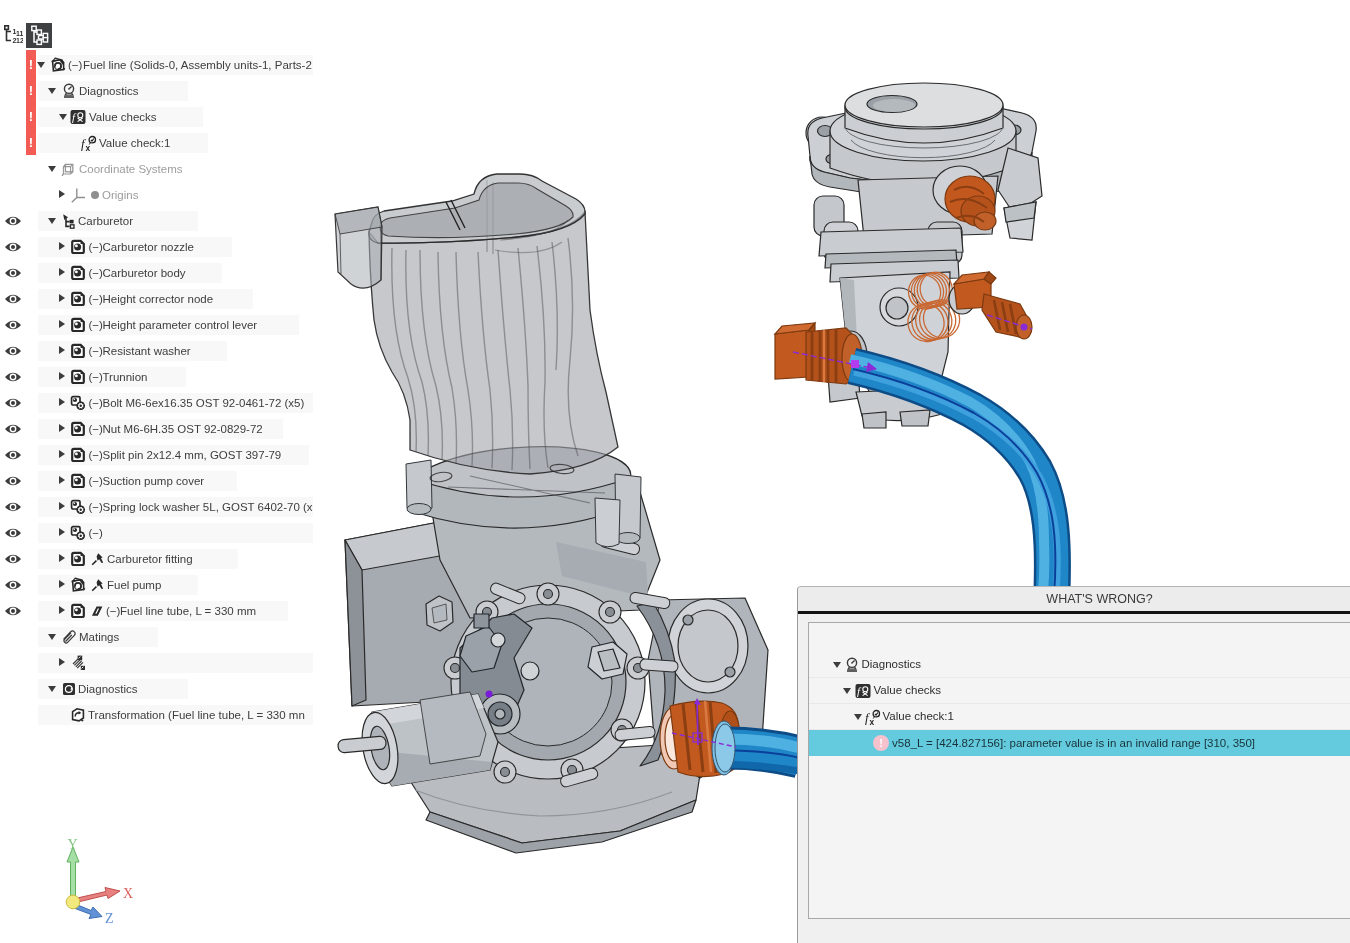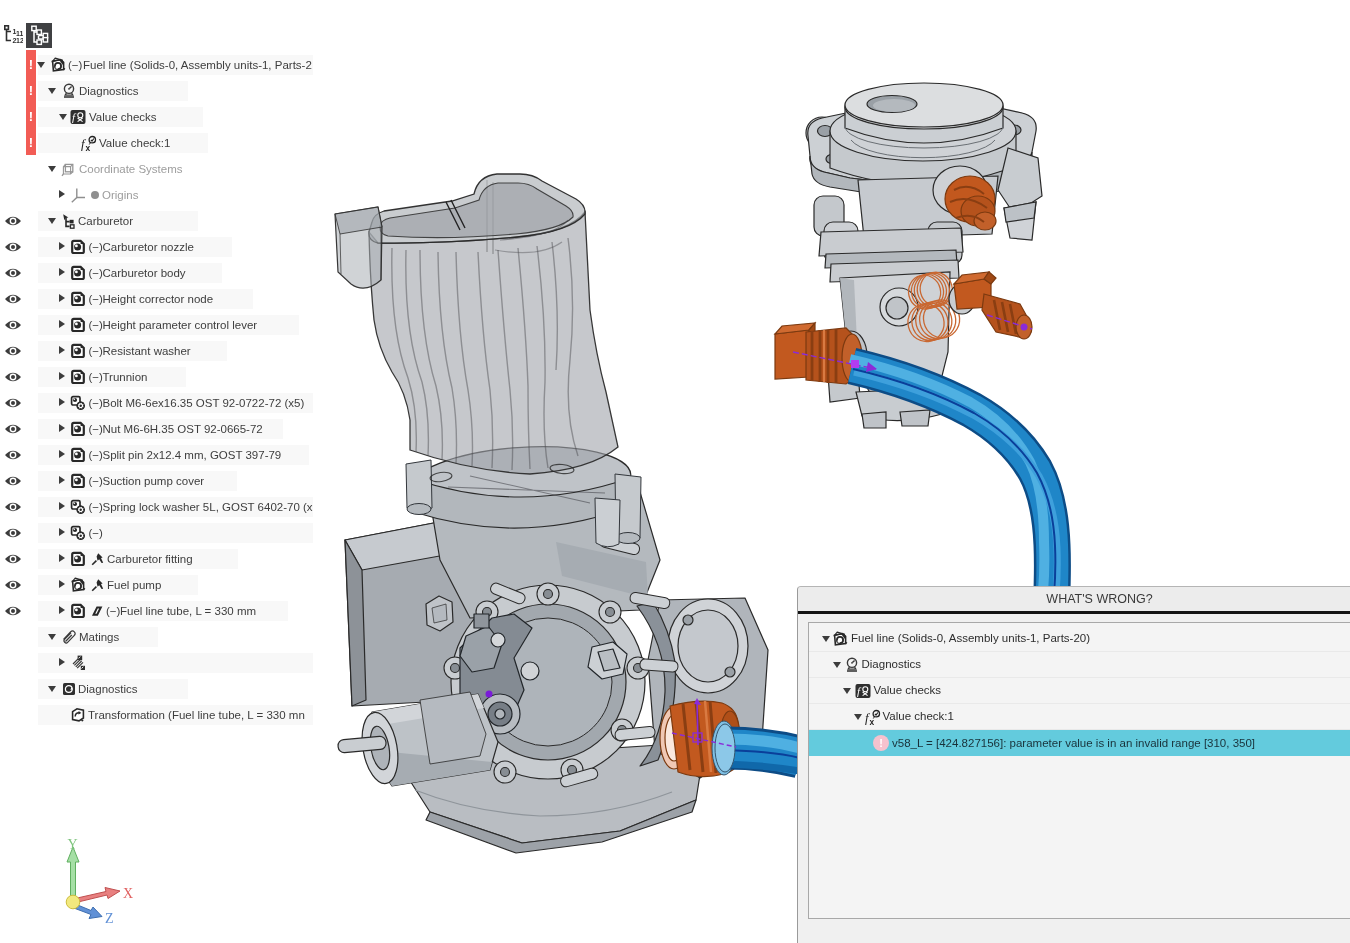--- a/index.html
+++ b/index.html
@@ -563,30 +563,30 @@
       <span class="lbl minus" style="left:88.5px">(−)</span>
       <span class="lbl" style="left:102.5px">Trunnion</span>
     </div>
 <div class="row" style="left:0;top:389.5px;width:313px">
       <span class="band" style="width:291px"></span>
       <span class="arr rt" style="left:59px"></span>
       <svg class="ic" style="left:70px;top:5px" width="16" height="16">
         <use href="#i-multi"></use>
       </svg>
       <span class="lbl minus" style="left:88.5px">(−)</span>
-      <span class="lbl" style="left:102.5px">Bolt M6-6ex16.35 OST 92-0722-72 (x5)</span>
+      <span class="lbl" style="left:102.5px">Bolt M6-6ex16.35 OST 92-0461-72 (x5)</span>
     </div>
 <div class="row" style="left:0;top:415.5px;width:313px">
       <span class="band" style="width:245px"></span>
       <span class="arr rt" style="left:59px"></span>
       <svg class="ic" style="left:70px;top:5px" width="16" height="16">
         <use href="#i-part"></use>
       </svg>
       <span class="lbl minus" style="left:88.5px">(−)</span>
-      <span class="lbl" style="left:102.5px">Nut M6-6H.35 OST 92-0665-72</span>
+      <span class="lbl" style="left:102.5px">Nut M6-6H.35 OST 92-0829-72</span>
     </div>
 <div class="row" style="left:0;top:441.5px;width:313px">
       <span class="band" style="width:271px"></span>
       <span class="arr rt" style="left:59px"></span>
       <svg class="ic" style="left:70px;top:5px" width="16" height="16">
         <use href="#i-part"></use>
       </svg>
       <span class="lbl minus" style="left:88.5px">(−)</span>
       <span class="lbl" style="left:102.5px">Split pin 2x12.4 mm, GOST 397-79</span>
     </div>
@@ -728,27 +728,20 @@
       <use href="#i-eye"></use>
     </svg>
 <svg class="eye" style="top:604.5px" width="18" height="12">
       <use href="#i-eye"></use>
     </svg>
 </div>
 <div id="panel">
   <div id="ptitle">WHAT'S WRONG?</div>
   <div id="pline"></div>
   <div id="pbox">
-<div class="prow" style="top:3px">
-        <span class="arr dn" style="left:13px"></span>
-        <svg class="ic" style="left:23px;top:5px" width="16" height="16">
-          <use href="#i-asm"></use>
-        </svg>
-        <span class="lbl" style="left:42px">Fuel line (Solids-0, Assembly units-1, Parts-20)</span>
-      </div>
 <div class="prow" style="top:29px">
         <span class="arr dn" style="left:24px"></span>
         <svg class="ic" style="left:35px;top:5px" width="16" height="16">
           <use href="#i-gauge"></use>
         </svg>
         <span class="lbl" style="left:52.5px">Diagnostics</span>
       </div>
 <div class="prow" style="top:55px">
         <span class="arr dn" style="left:34px"></span>
         <svg class="ic" style="left:45.5px;top:5px" width="16" height="16">

